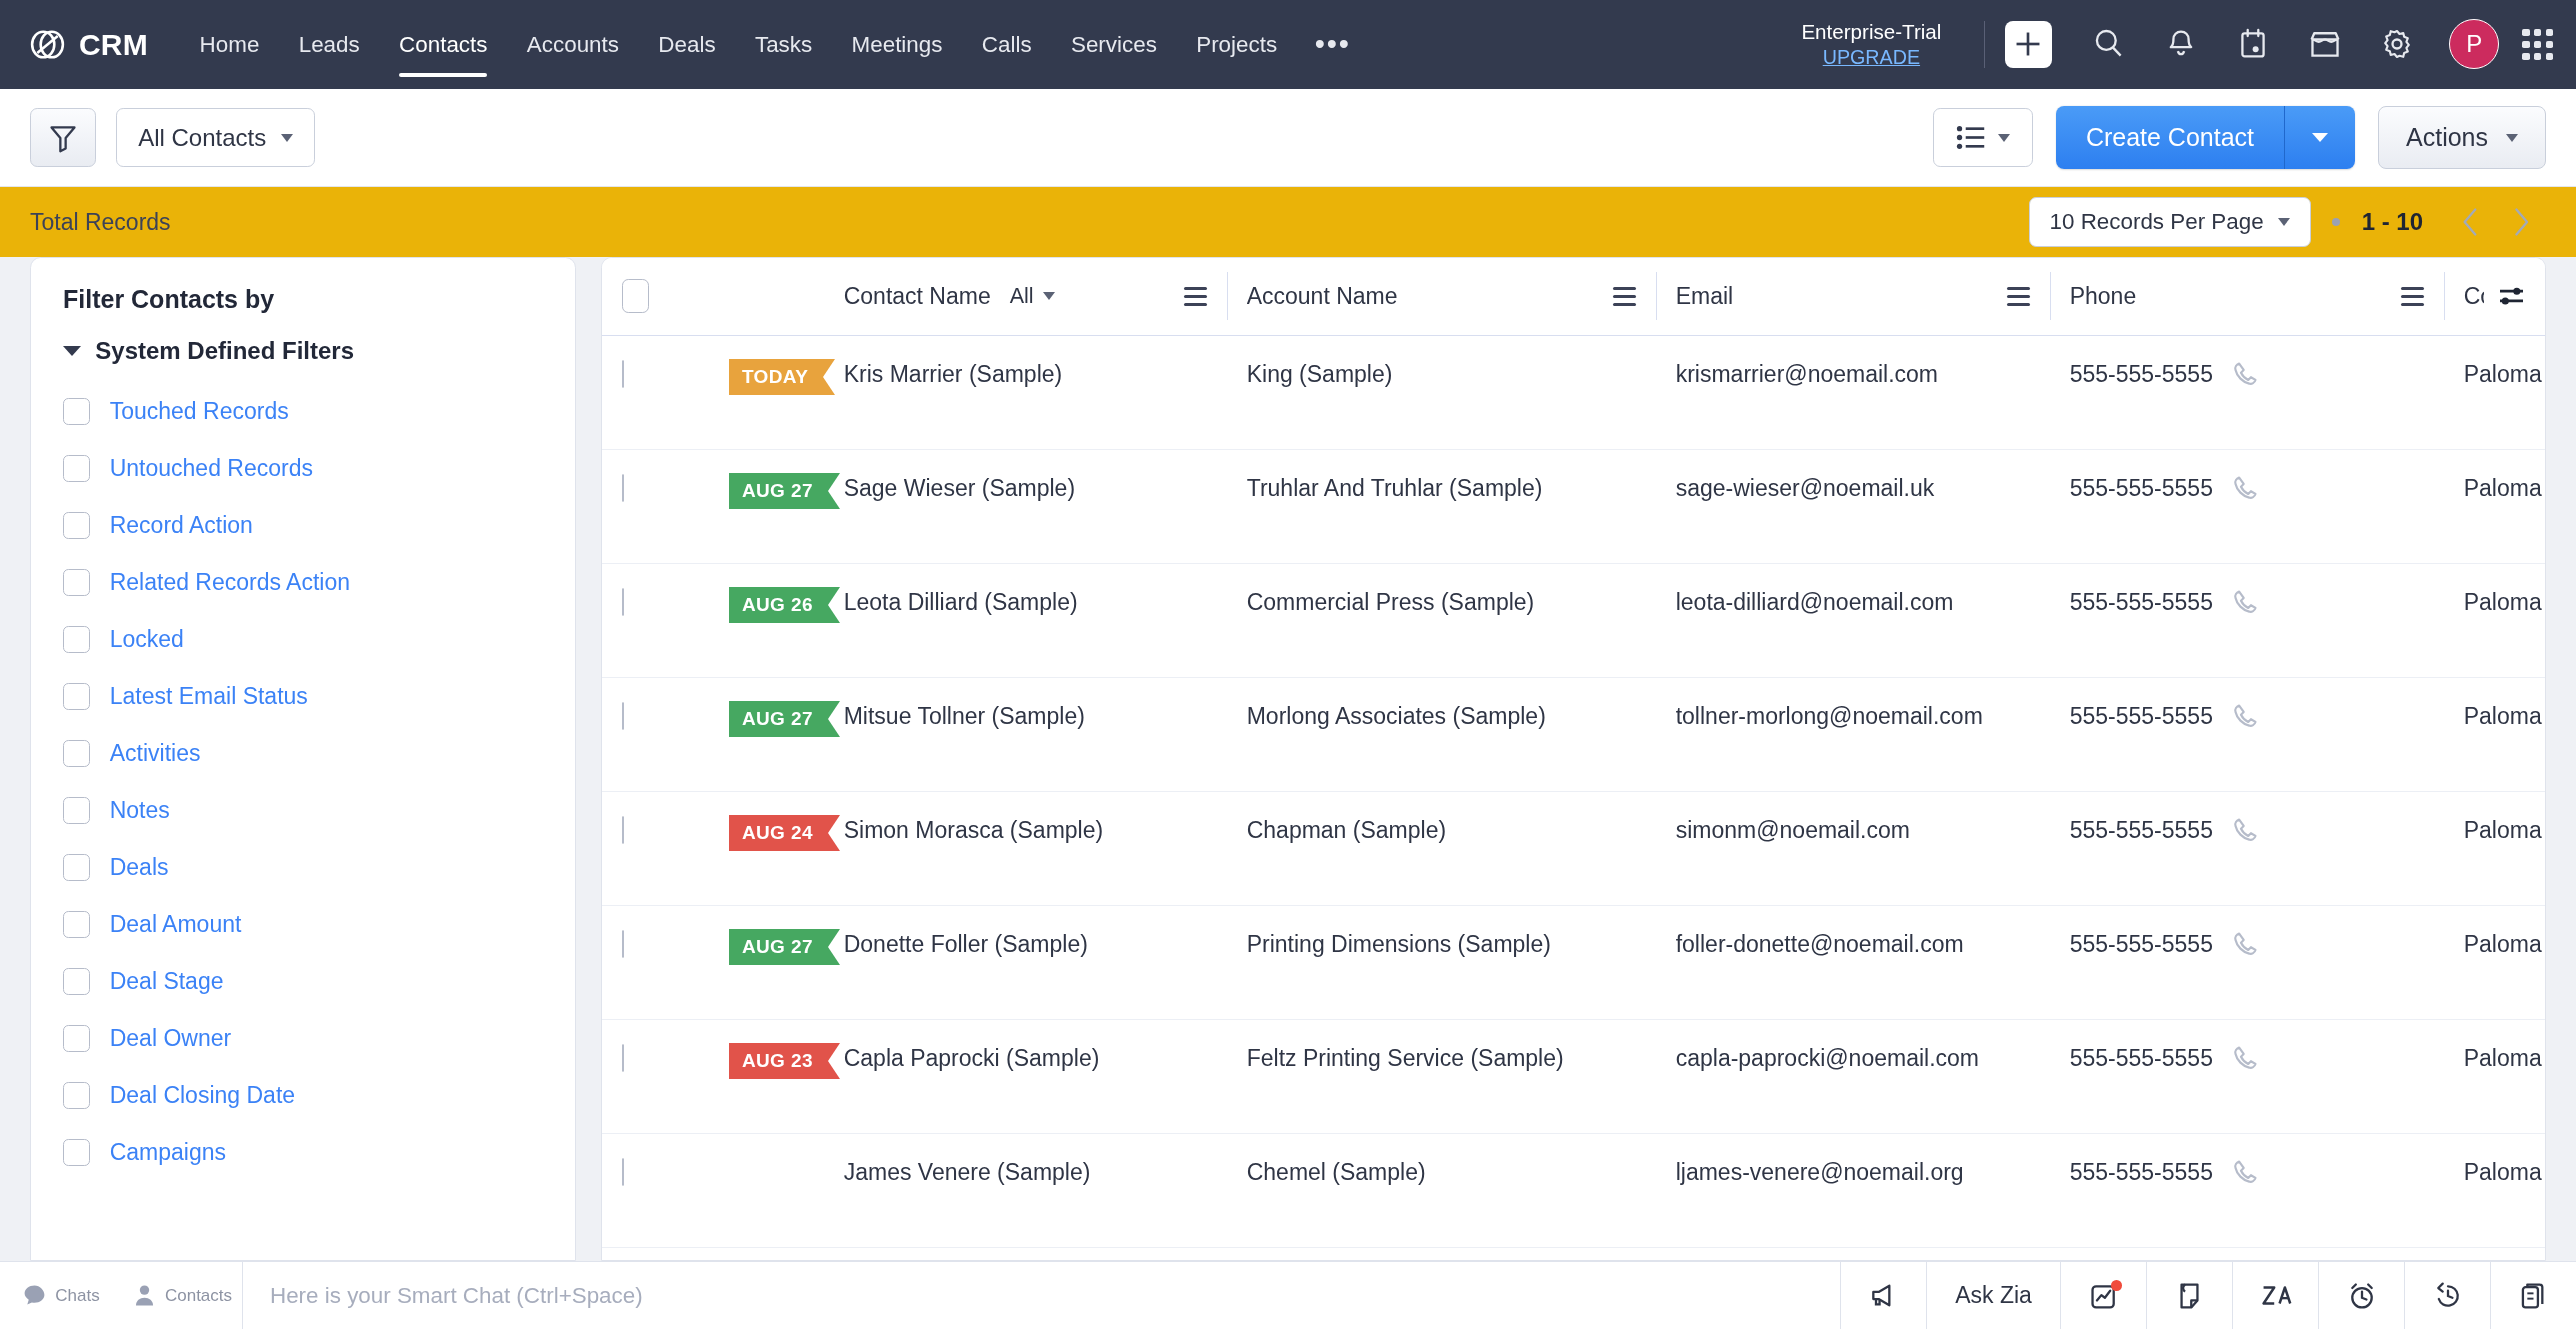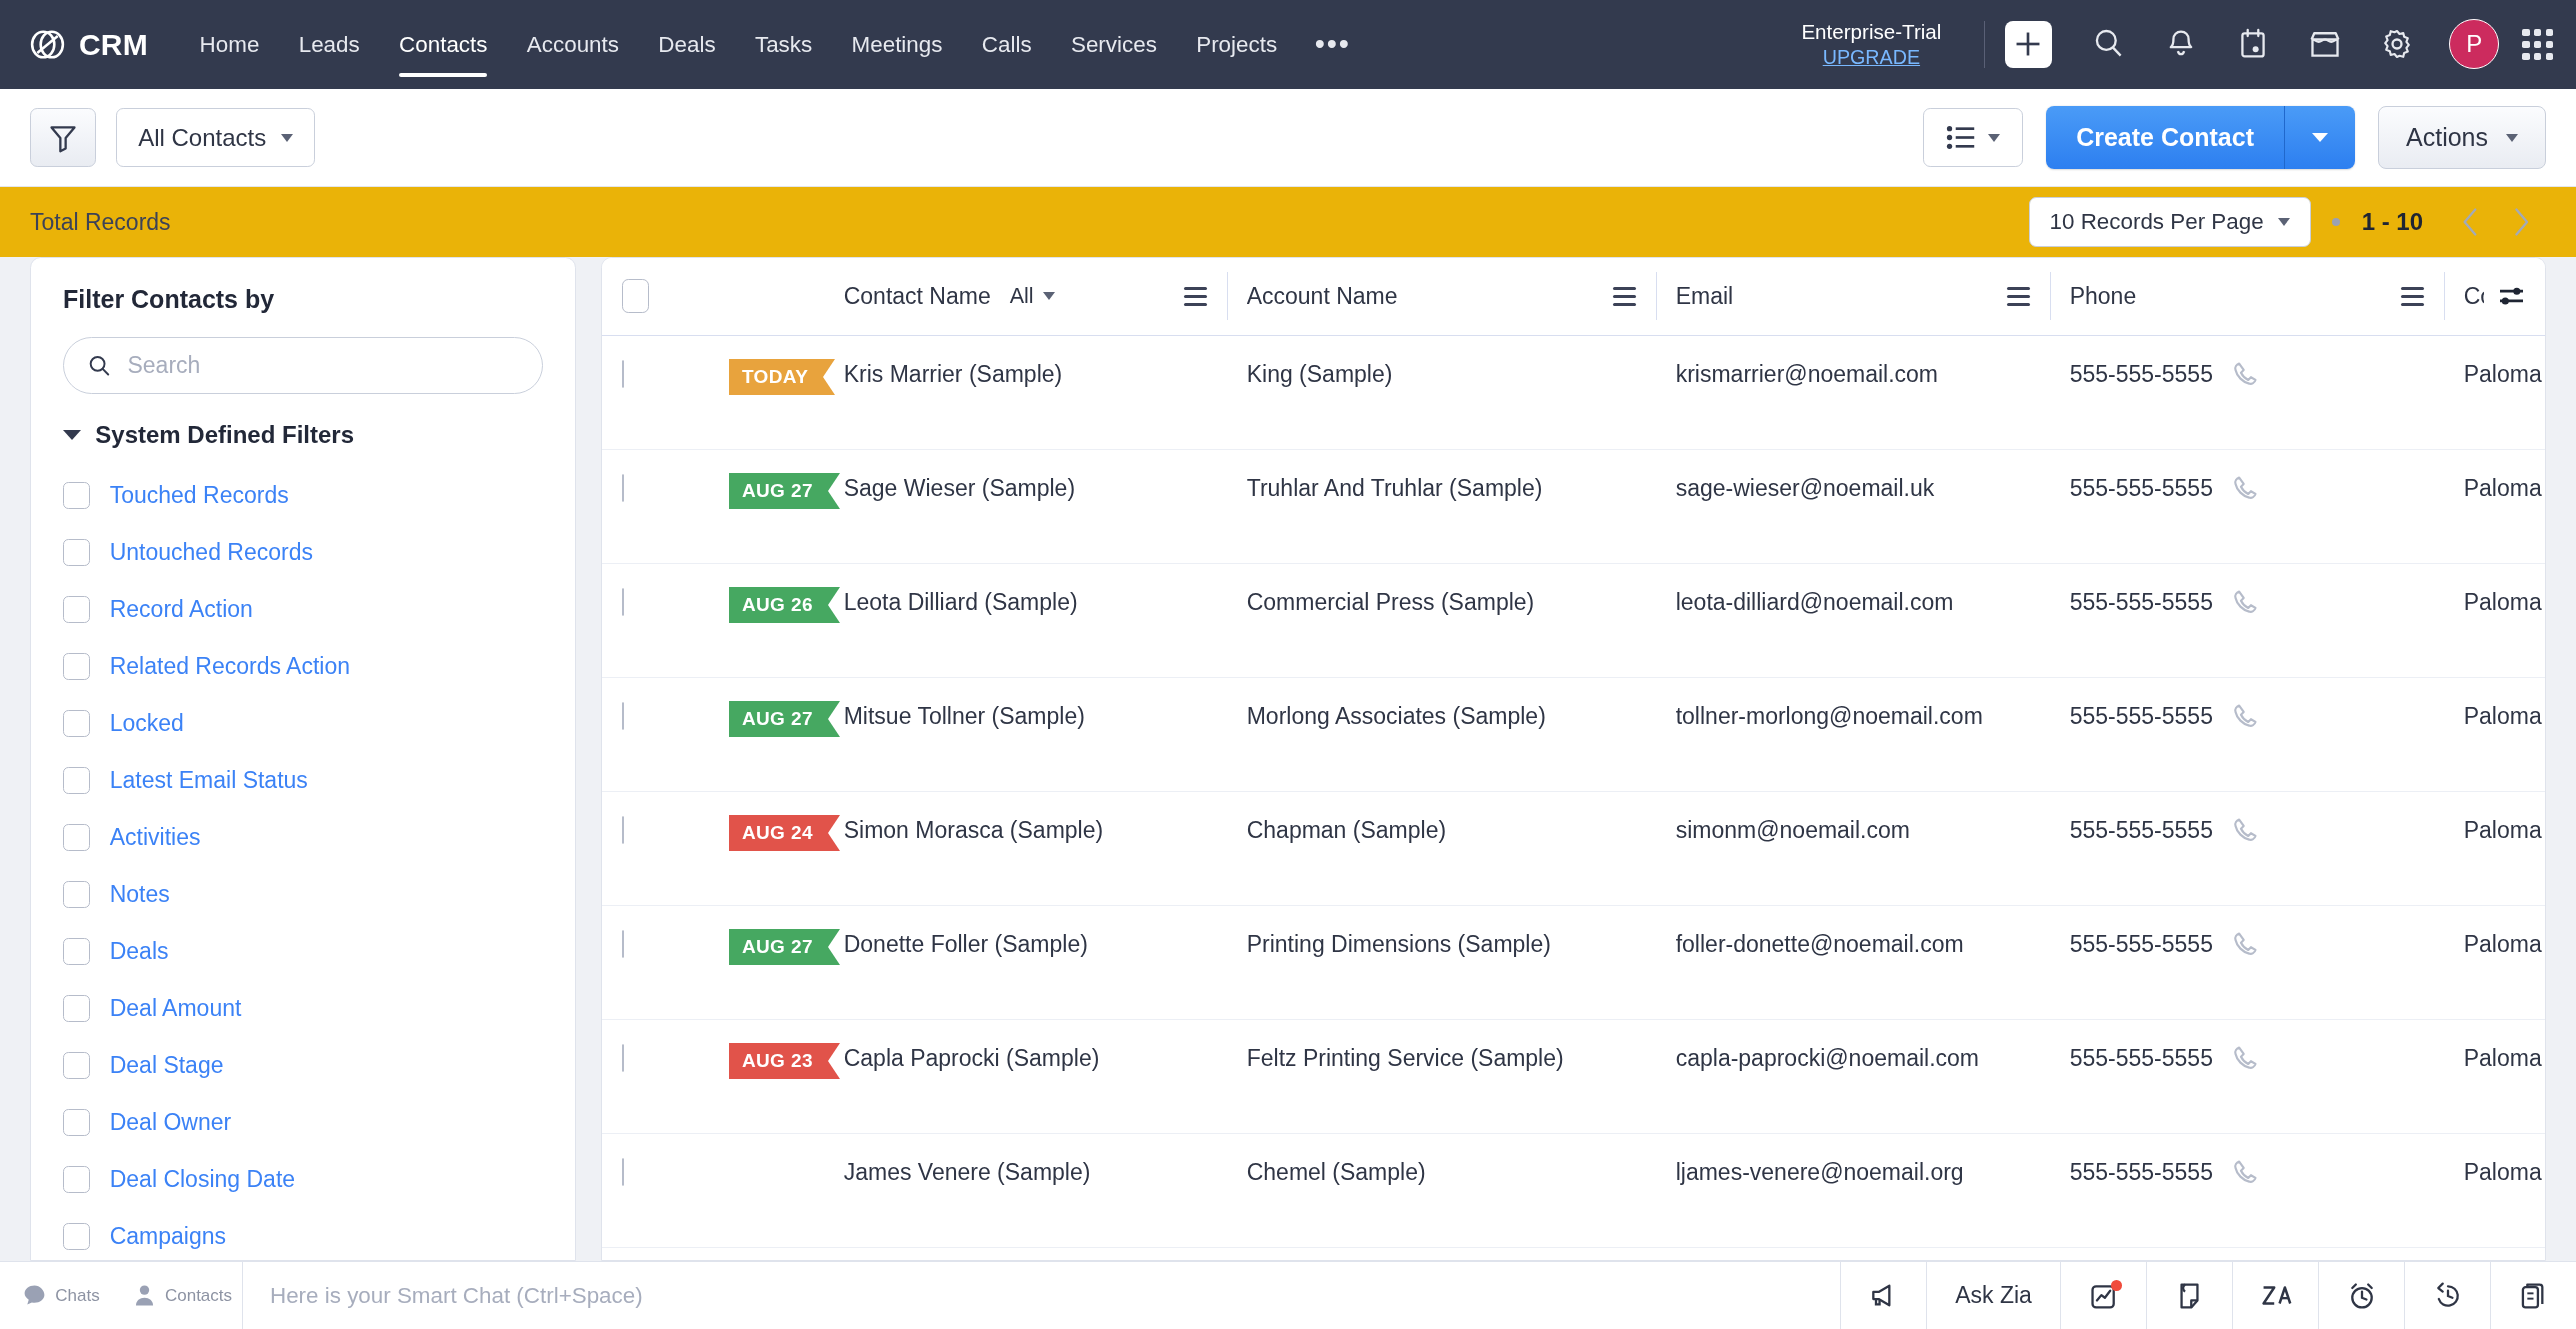--- a/index.html
+++ b/index.html
@@ -73,21 +73,21 @@
   .caret.sm { border-left-width: 6.3px; border-right-width: 6.3px; border-top-width: 8px; }
   .caret.white { border-top-color: #ffffff; }
   .tb-right { margin-left: auto; display: flex; align-items: center; gap: 23px; }
   .listbtn {
     width: 100px; height: 59px; border: 0.9px solid #c9cfdb; border-radius: 7.2px; background: #fff;
     display: flex; align-items: center; justify-content: center; gap: 12.5px; cursor: pointer;
   }
   .createbtn { display: flex; height: 63px; border-radius: 8px; overflow: hidden; cursor: pointer;
                box-shadow: 0 0.9px 1.8px rgba(0,0,0,.15); }
   .createbtn-main {
-    background: linear-gradient(#4a9bf7,#2d7ff0); color: #fff; font-size: 25px; font-weight: 700;
+    background: linear-gradient(#4a9bf7,#2d7ff0); color: #fff; font-size: 25px; font-weight: 400;
     display: flex; align-items: center; padding: 12px 30px; border-right: 0.9px solid #2068cc;
   }
   .createbtn-arrow { background: linear-gradient(#4a9bf7,#2d7ff0); width: 70px;
                      display: flex; align-items: center; justify-content: center; }
   .actionsbtn {
     height: 63px; border: 0.9px solid #c9cfdb; border-radius: 8px;
     background: linear-gradient(#fbfcfe,#e9ecf2); display: flex; align-items: center; gap: 18px;
     padding: 0 27px; font-size: 25px; color: #2f3545; cursor: pointer;
   }
 
@@ -364,27 +364,20 @@
           <polyline points="6,4 18,18 6,32" fill="none" stroke="#a3aab9" stroke-width="2.6" stroke-linecap="round" stroke-linejoin="round"></polyline>
         </svg>
       </div>
     </div>
   </div>
 
   <div class="body">
 
     <div class="sidebar">
       <div class="sb-title">Filter Contacts by</div>
-      <div class="sb-search">
-        <svg width="27" height="27" viewBox="0 0 30 30">
-          <circle cx="13" cy="13" r="8.5" fill="none" stroke="#333a4e" stroke-width="2.4"></circle>
-          <line x1="19.2" y1="19.2" x2="26" y2="26" stroke="#333a4e" stroke-width="2.4" stroke-linecap="round"></line>
-        </svg>
-        <input type="text" placeholder="Search" style="">
-      </div>
 
       <div class="sb-group">
         <span class="tri"></span>
         <span>System Defined Filters</span>
       </div>
 
       <div class="sb-item">
         <span class="cb"></span>
         <span>Touched Records</span>
         </div>

